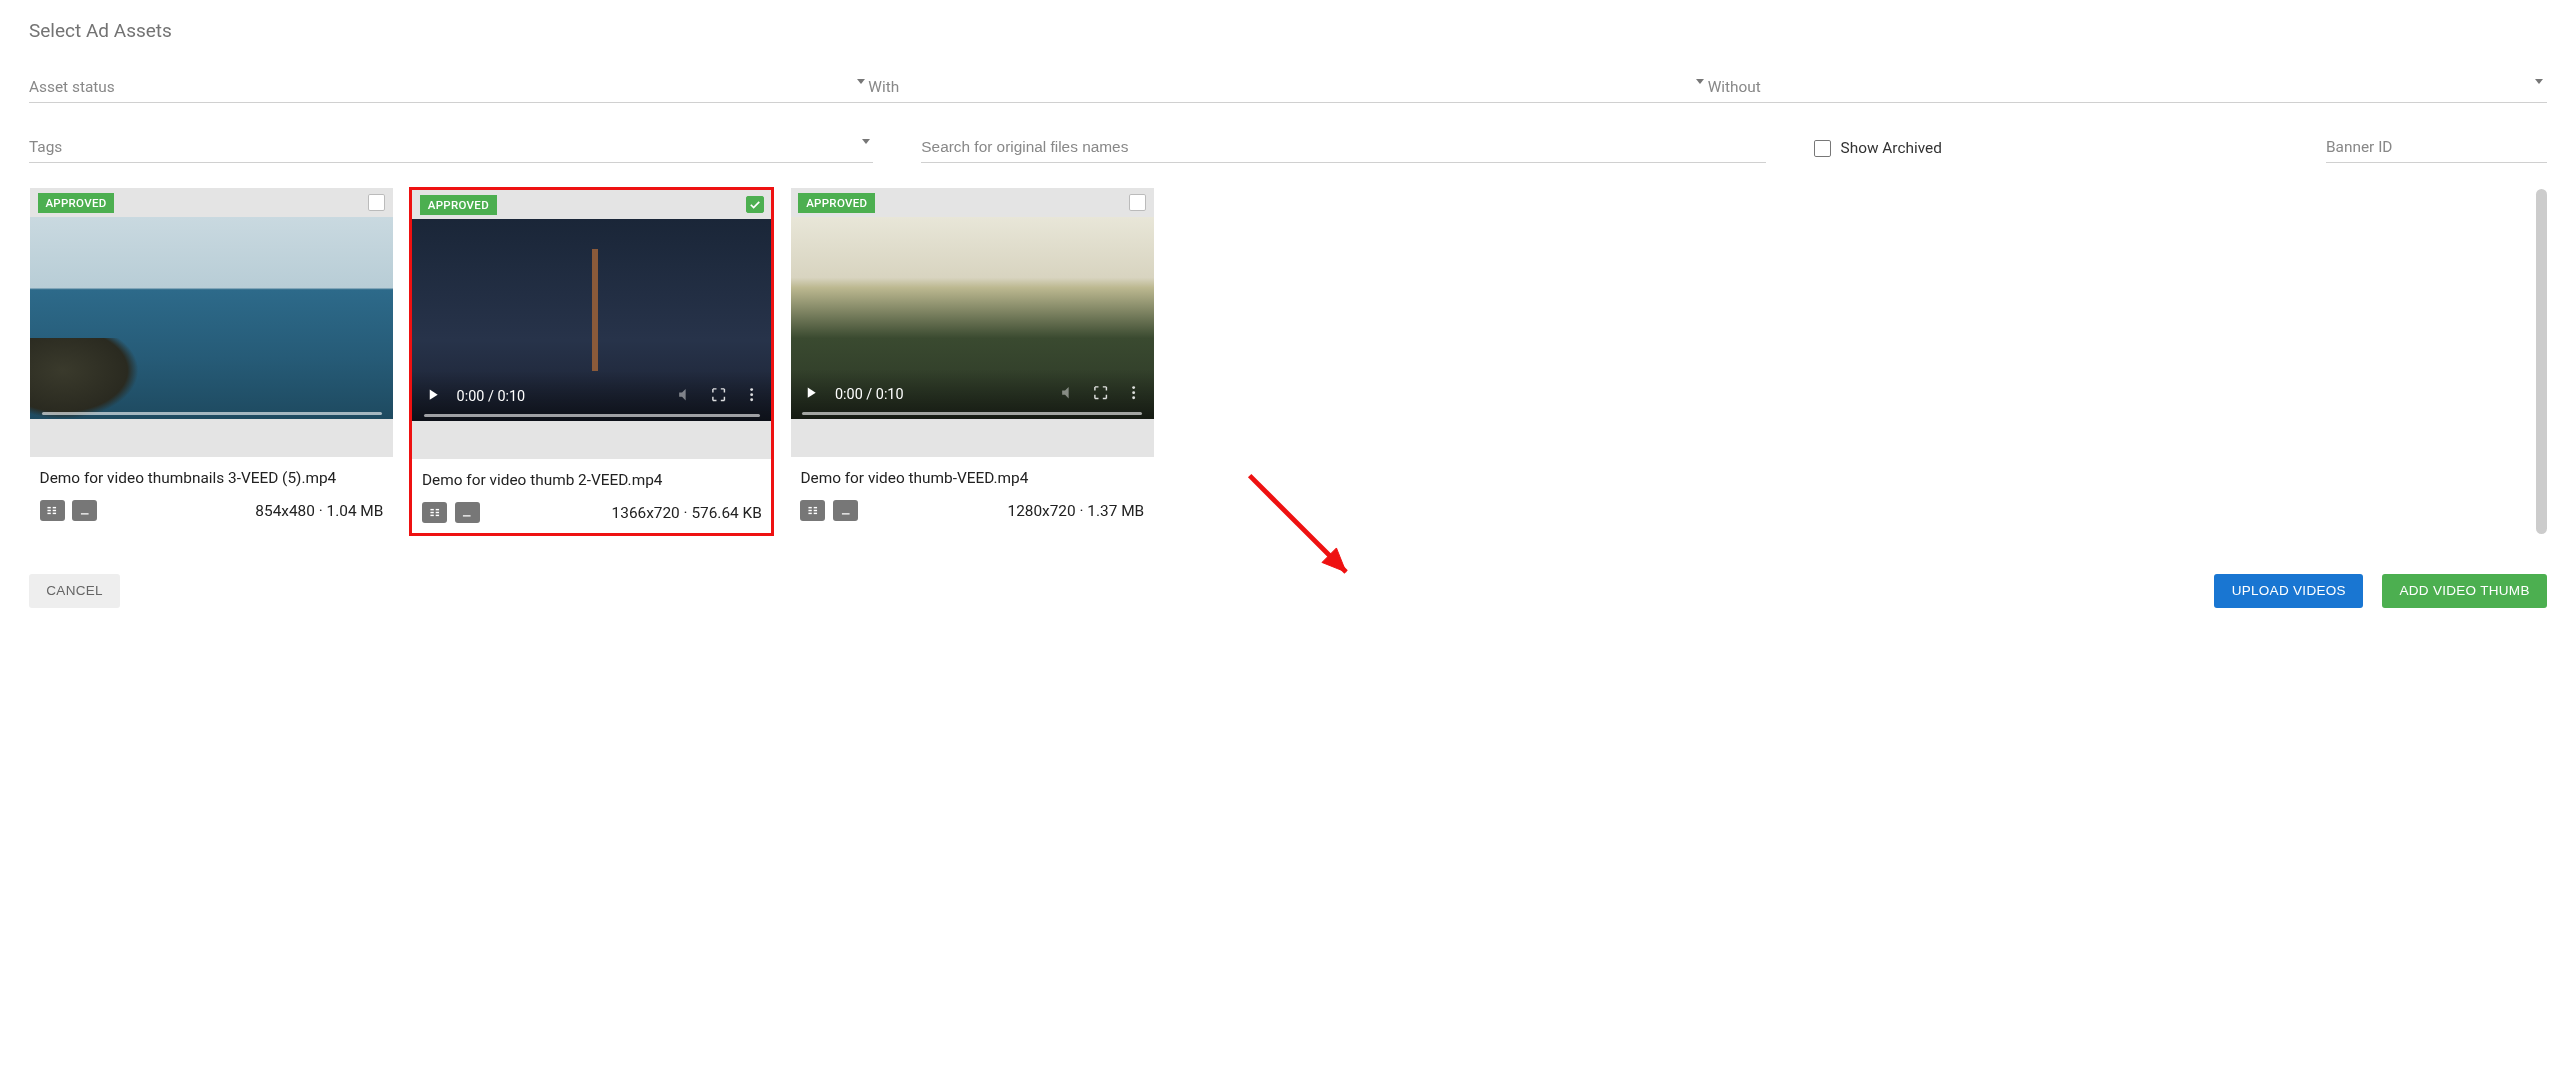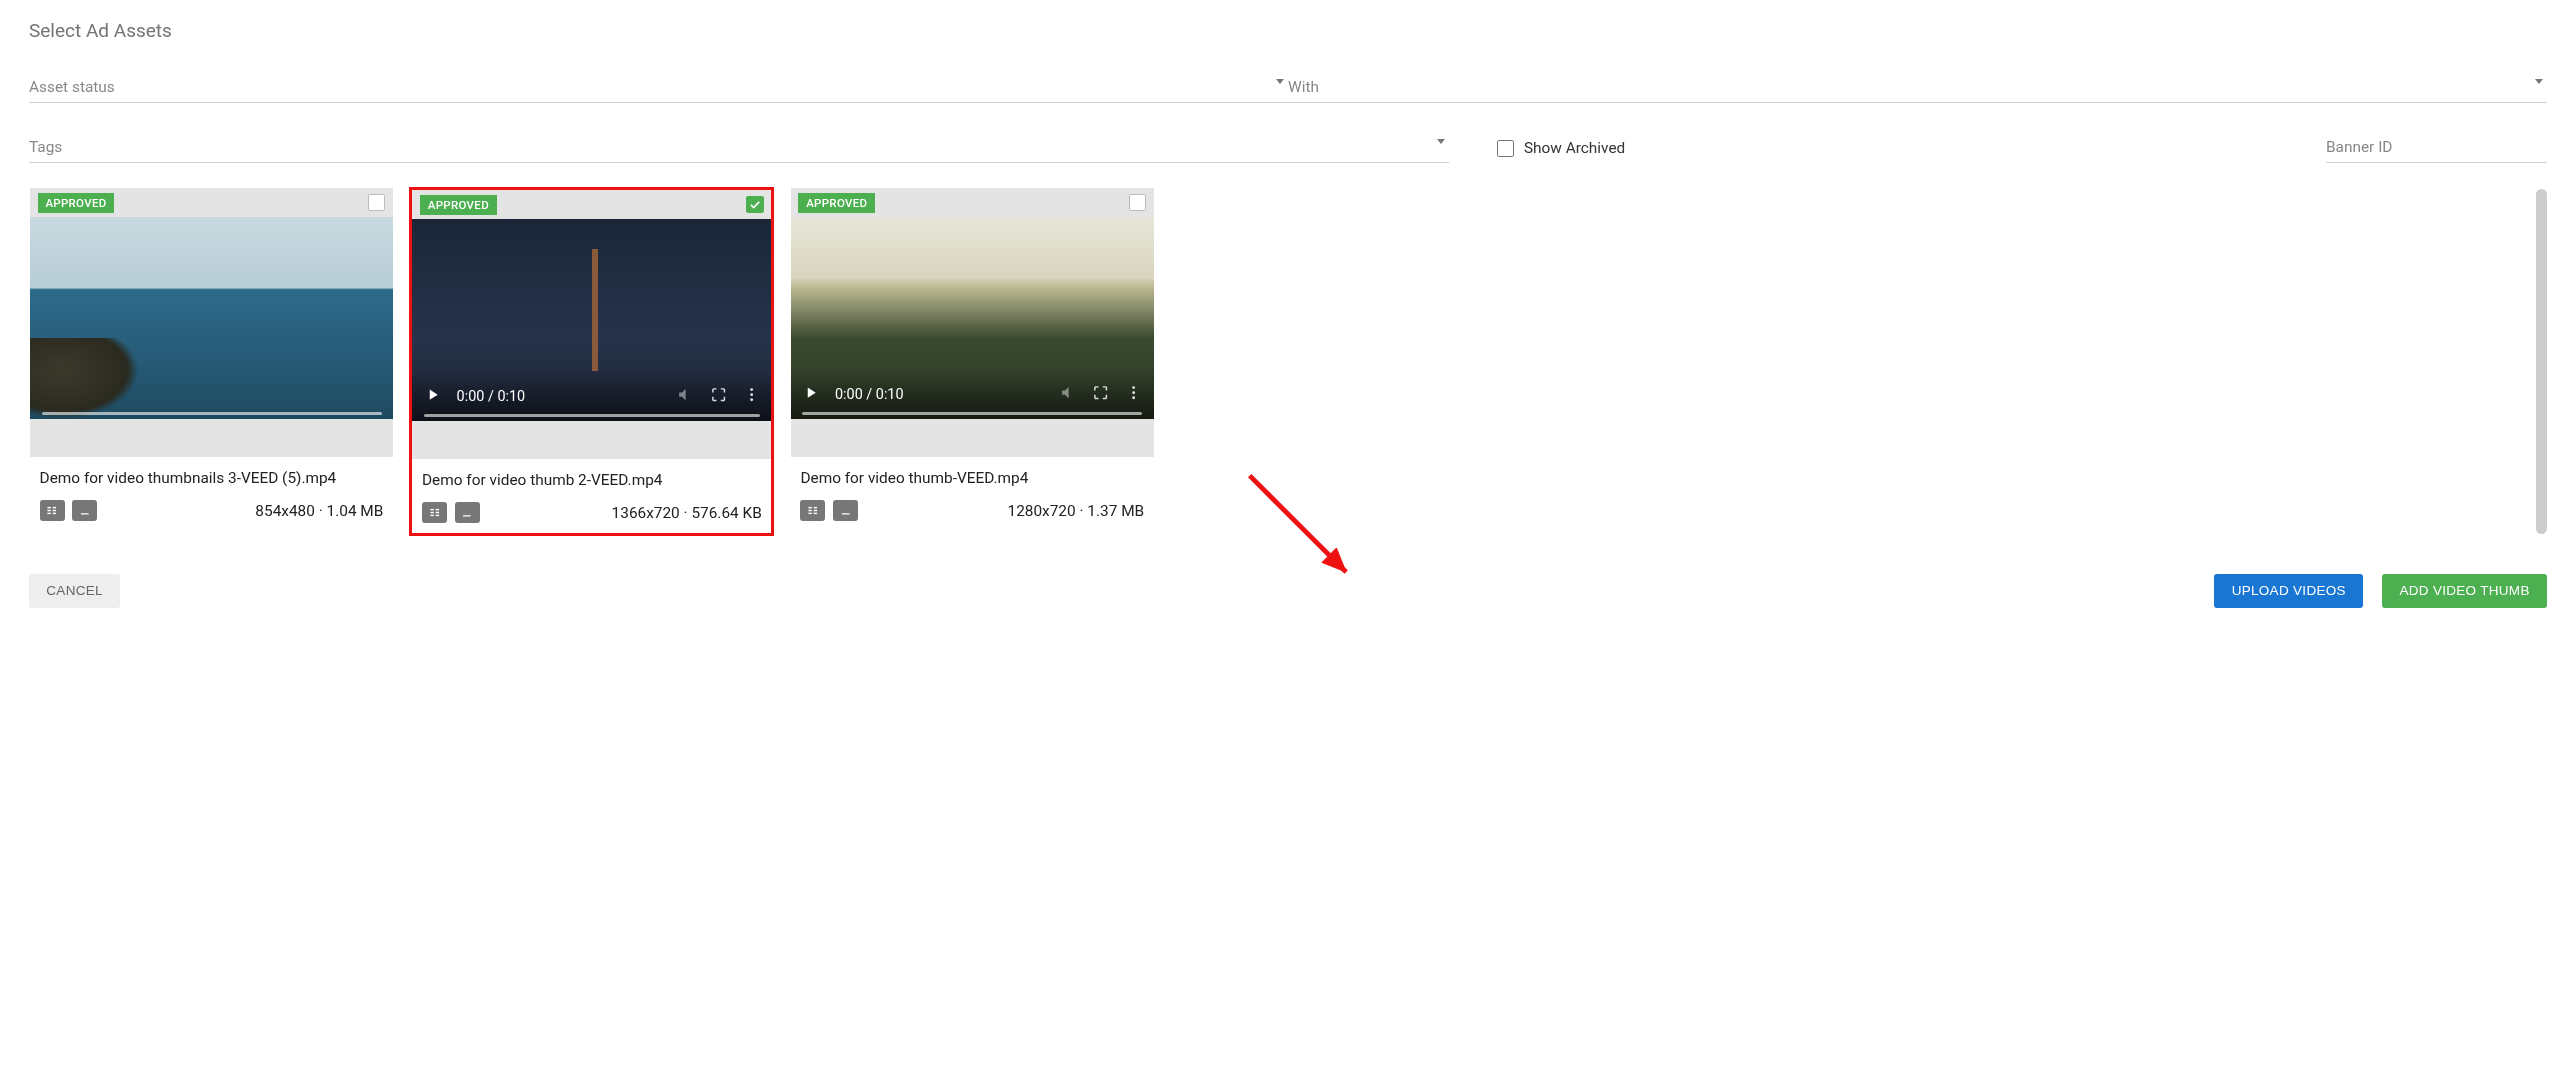--- a/index.html
+++ b/index.html
@@ -240,26 +240,33 @@
 
 <div class="filters-row">
   <div class="select-field">
     <span class="label">Asset status</span>
     <span class="chev"></span>
   </div>
   <div class="select-field">
     <span class="label">With</span>
     <span class="chev"></span>
   </div>
+  <div class="select-field">
+    <span class="label">Without</span>
+    <span class="chev"></span>
+  </div>
 </div>
 
 <div class="filters-row2">
   <div class="select-field" style="flex:1">
     <span class="label">Tags</span>
     <span class="chev"></span>
+  </div>
+  <div class="text-field" style="flex:1">
+    <input type="text" placeholder="Search for original files names" style="">
   </div>
   <div class="checkbox-wrap" style="flex:0.55">
     <span class="cb"></span>
     <span class="cb-label">Show Archived</span>
   </div>
   <div class="banner-field">
     <span>Banner ID</span>
   </div>
 </div>
 

